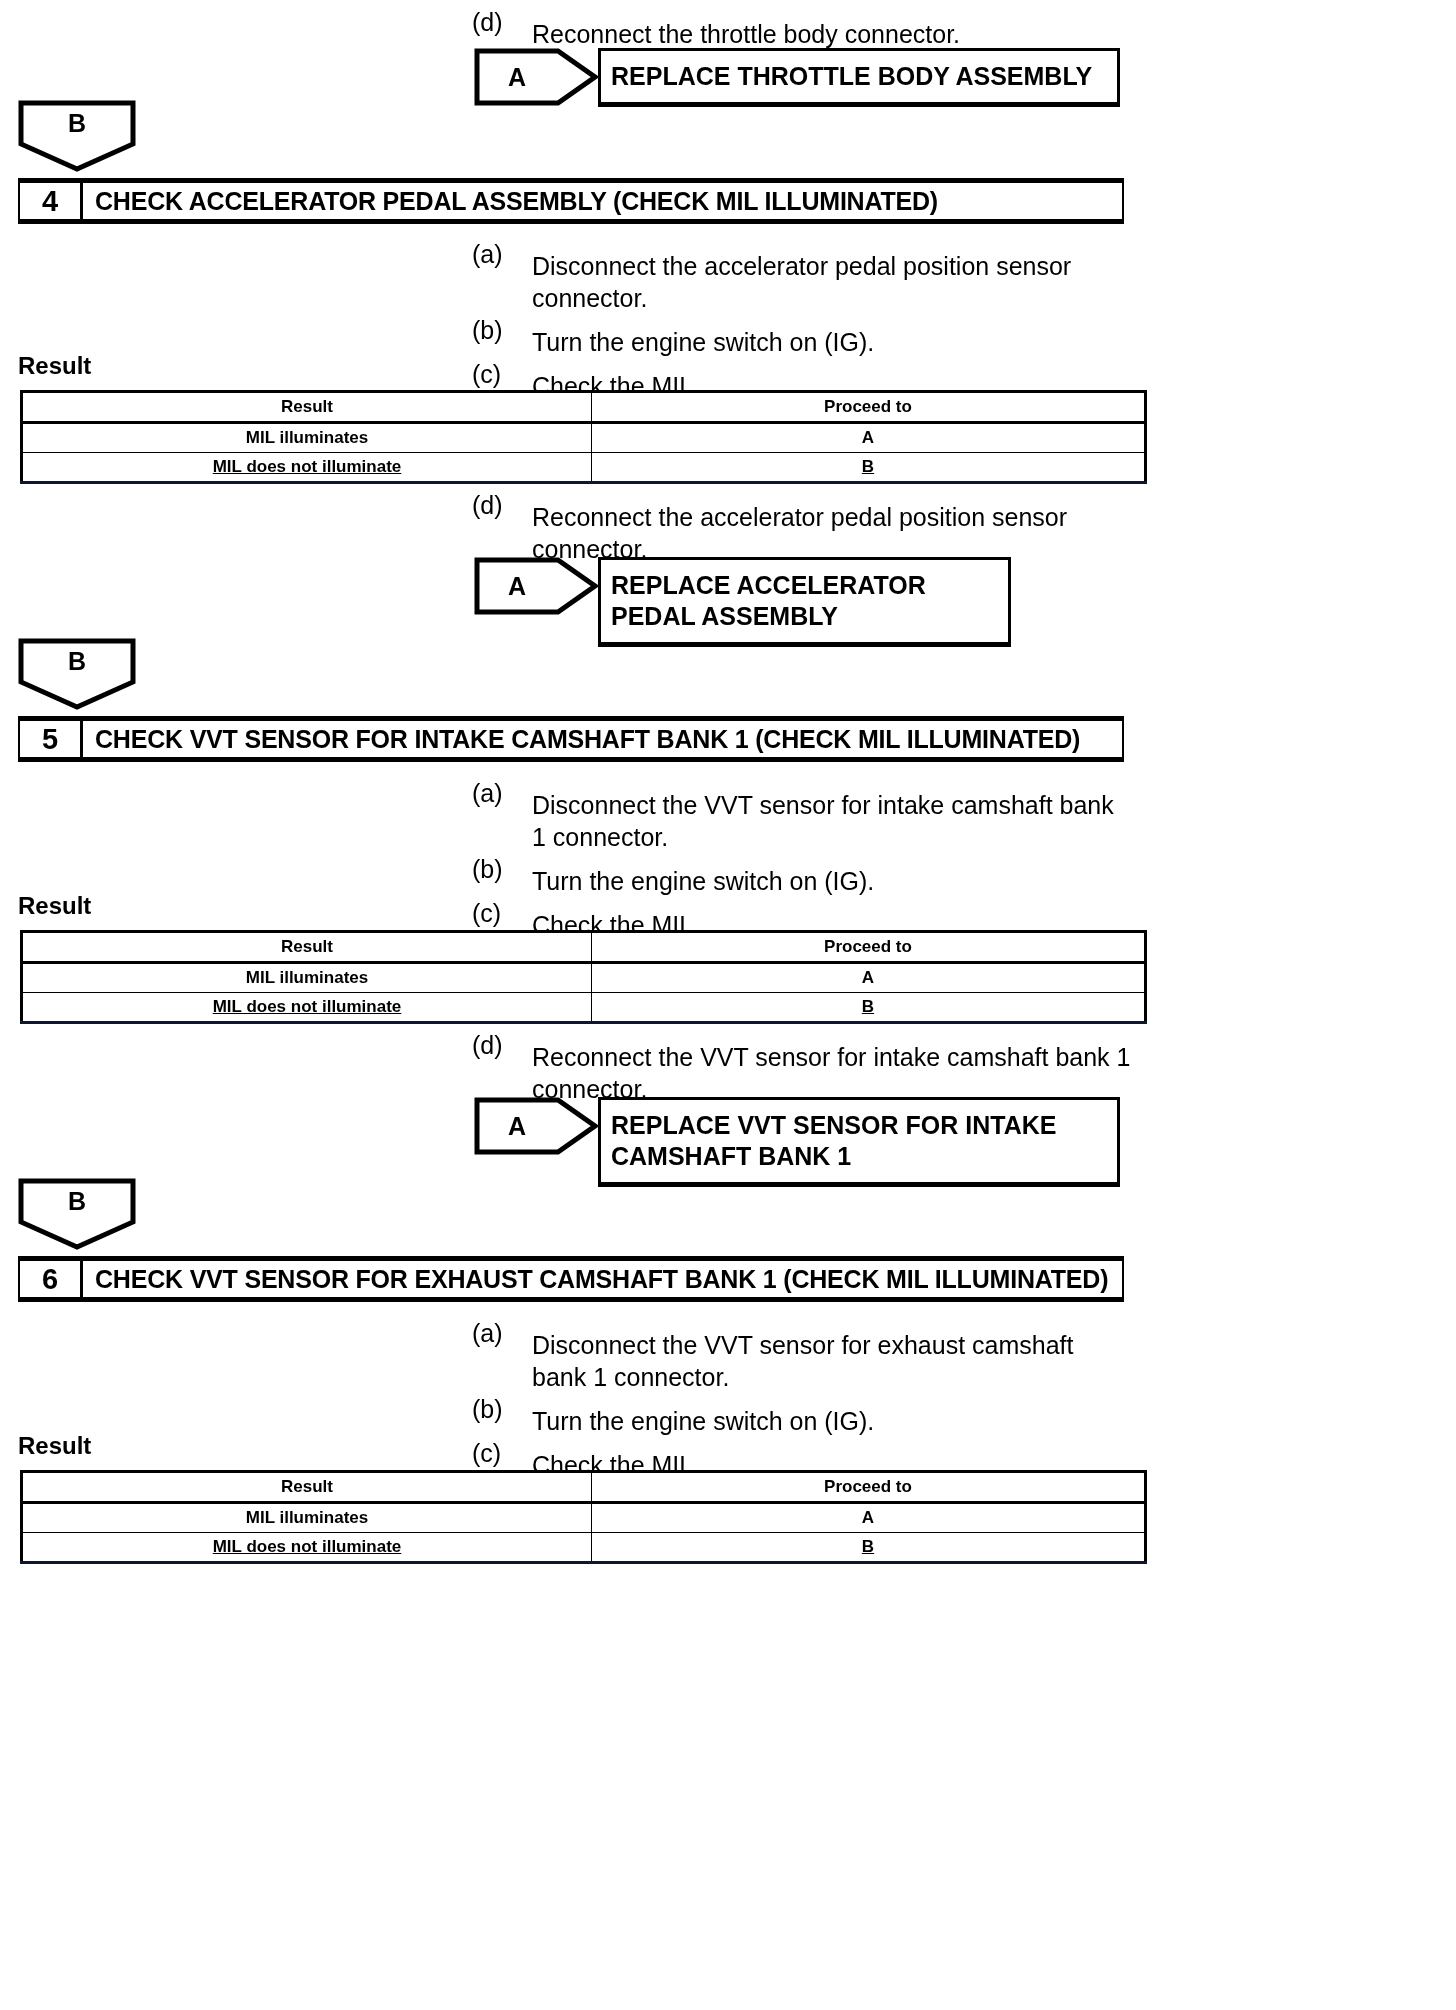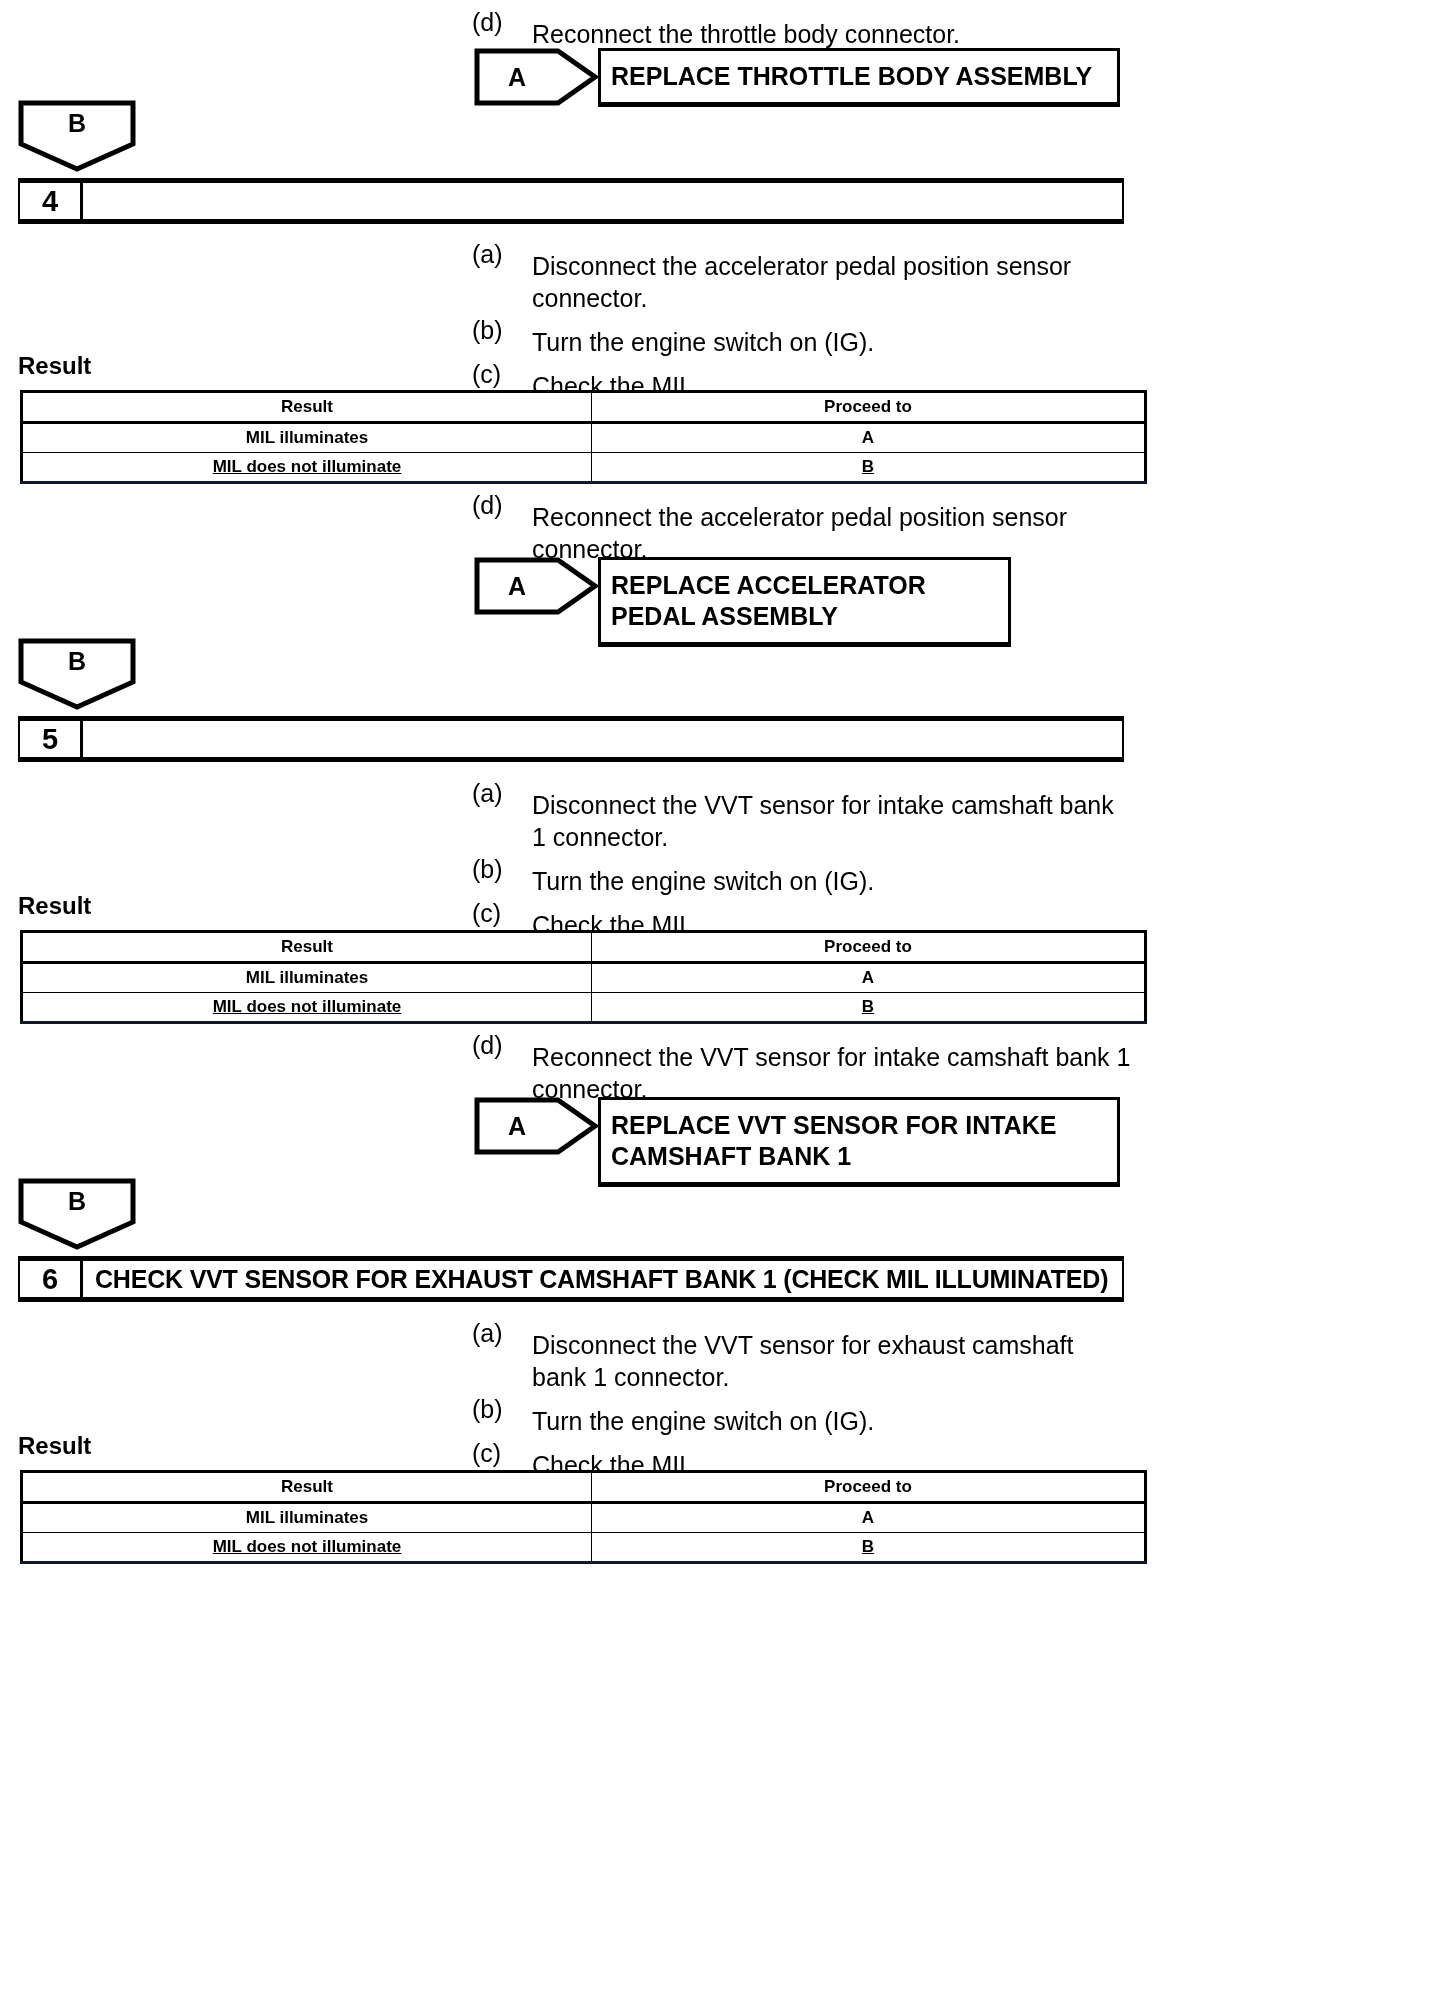--- a/index.html
+++ b/index.html
@@ -188,20 +188,21 @@
 
 <div class="conn-b" style="left:18px; top:100px;">
   <svg width="118" height="72" viewBox="0 0 118 72" aria-hidden="true">
     <path d="M3,3 H115 V44 L59,69 L3,44 Z" fill="#fff" stroke="#000" stroke-width="5"></path>
   </svg>
   <span class="letter">B</span>
 </div>
 
 <div class="step-bar" style="left:18px; top:178px; width:1106px; height:46px;">
   <div class="num">4</div>
+  <div class="title">CHECK ACCELERATOR PEDAL ASSEMBLY (CHECK MIL ILLUMINATED)</div>
 </div>
 
 <div class="instr" style="left:472px; top:238px; width:660px;">
   <div class="row">
     <span class="marker">(a)</span>
     <span class="text">Disconnect the accelerator pedal position sensor connector.</span>
   </div>
   <div class="row">
     <span class="marker">(b)</span>
     <span class="text">Turn the engine switch on (IG).</span>
@@ -258,20 +259,21 @@
 
 <div class="conn-b" style="left:18px; top:638px;">
   <svg width="118" height="72" viewBox="0 0 118 72" aria-hidden="true">
     <path d="M3,3 H115 V44 L59,69 L3,44 Z" fill="#fff" stroke="#000" stroke-width="5"></path>
   </svg>
   <span class="letter">B</span>
 </div>
 
 <div class="step-bar" style="left:18px; top:716px; width:1106px; height:46px;">
   <div class="num">5</div>
+  <div class="title">CHECK VVT SENSOR FOR INTAKE CAMSHAFT BANK 1 (CHECK MIL ILLUMINATED)</div>
 </div>
 
 <div class="instr" style="left:472px; top:777px; width:660px;">
   <div class="row">
     <span class="marker">(a)</span>
     <span class="text">Disconnect the VVT sensor for intake camshaft bank 1 connector.</span>
   </div>
   <div class="row">
     <span class="marker">(b)</span>
     <span class="text">Turn the engine switch on (IG).</span>

